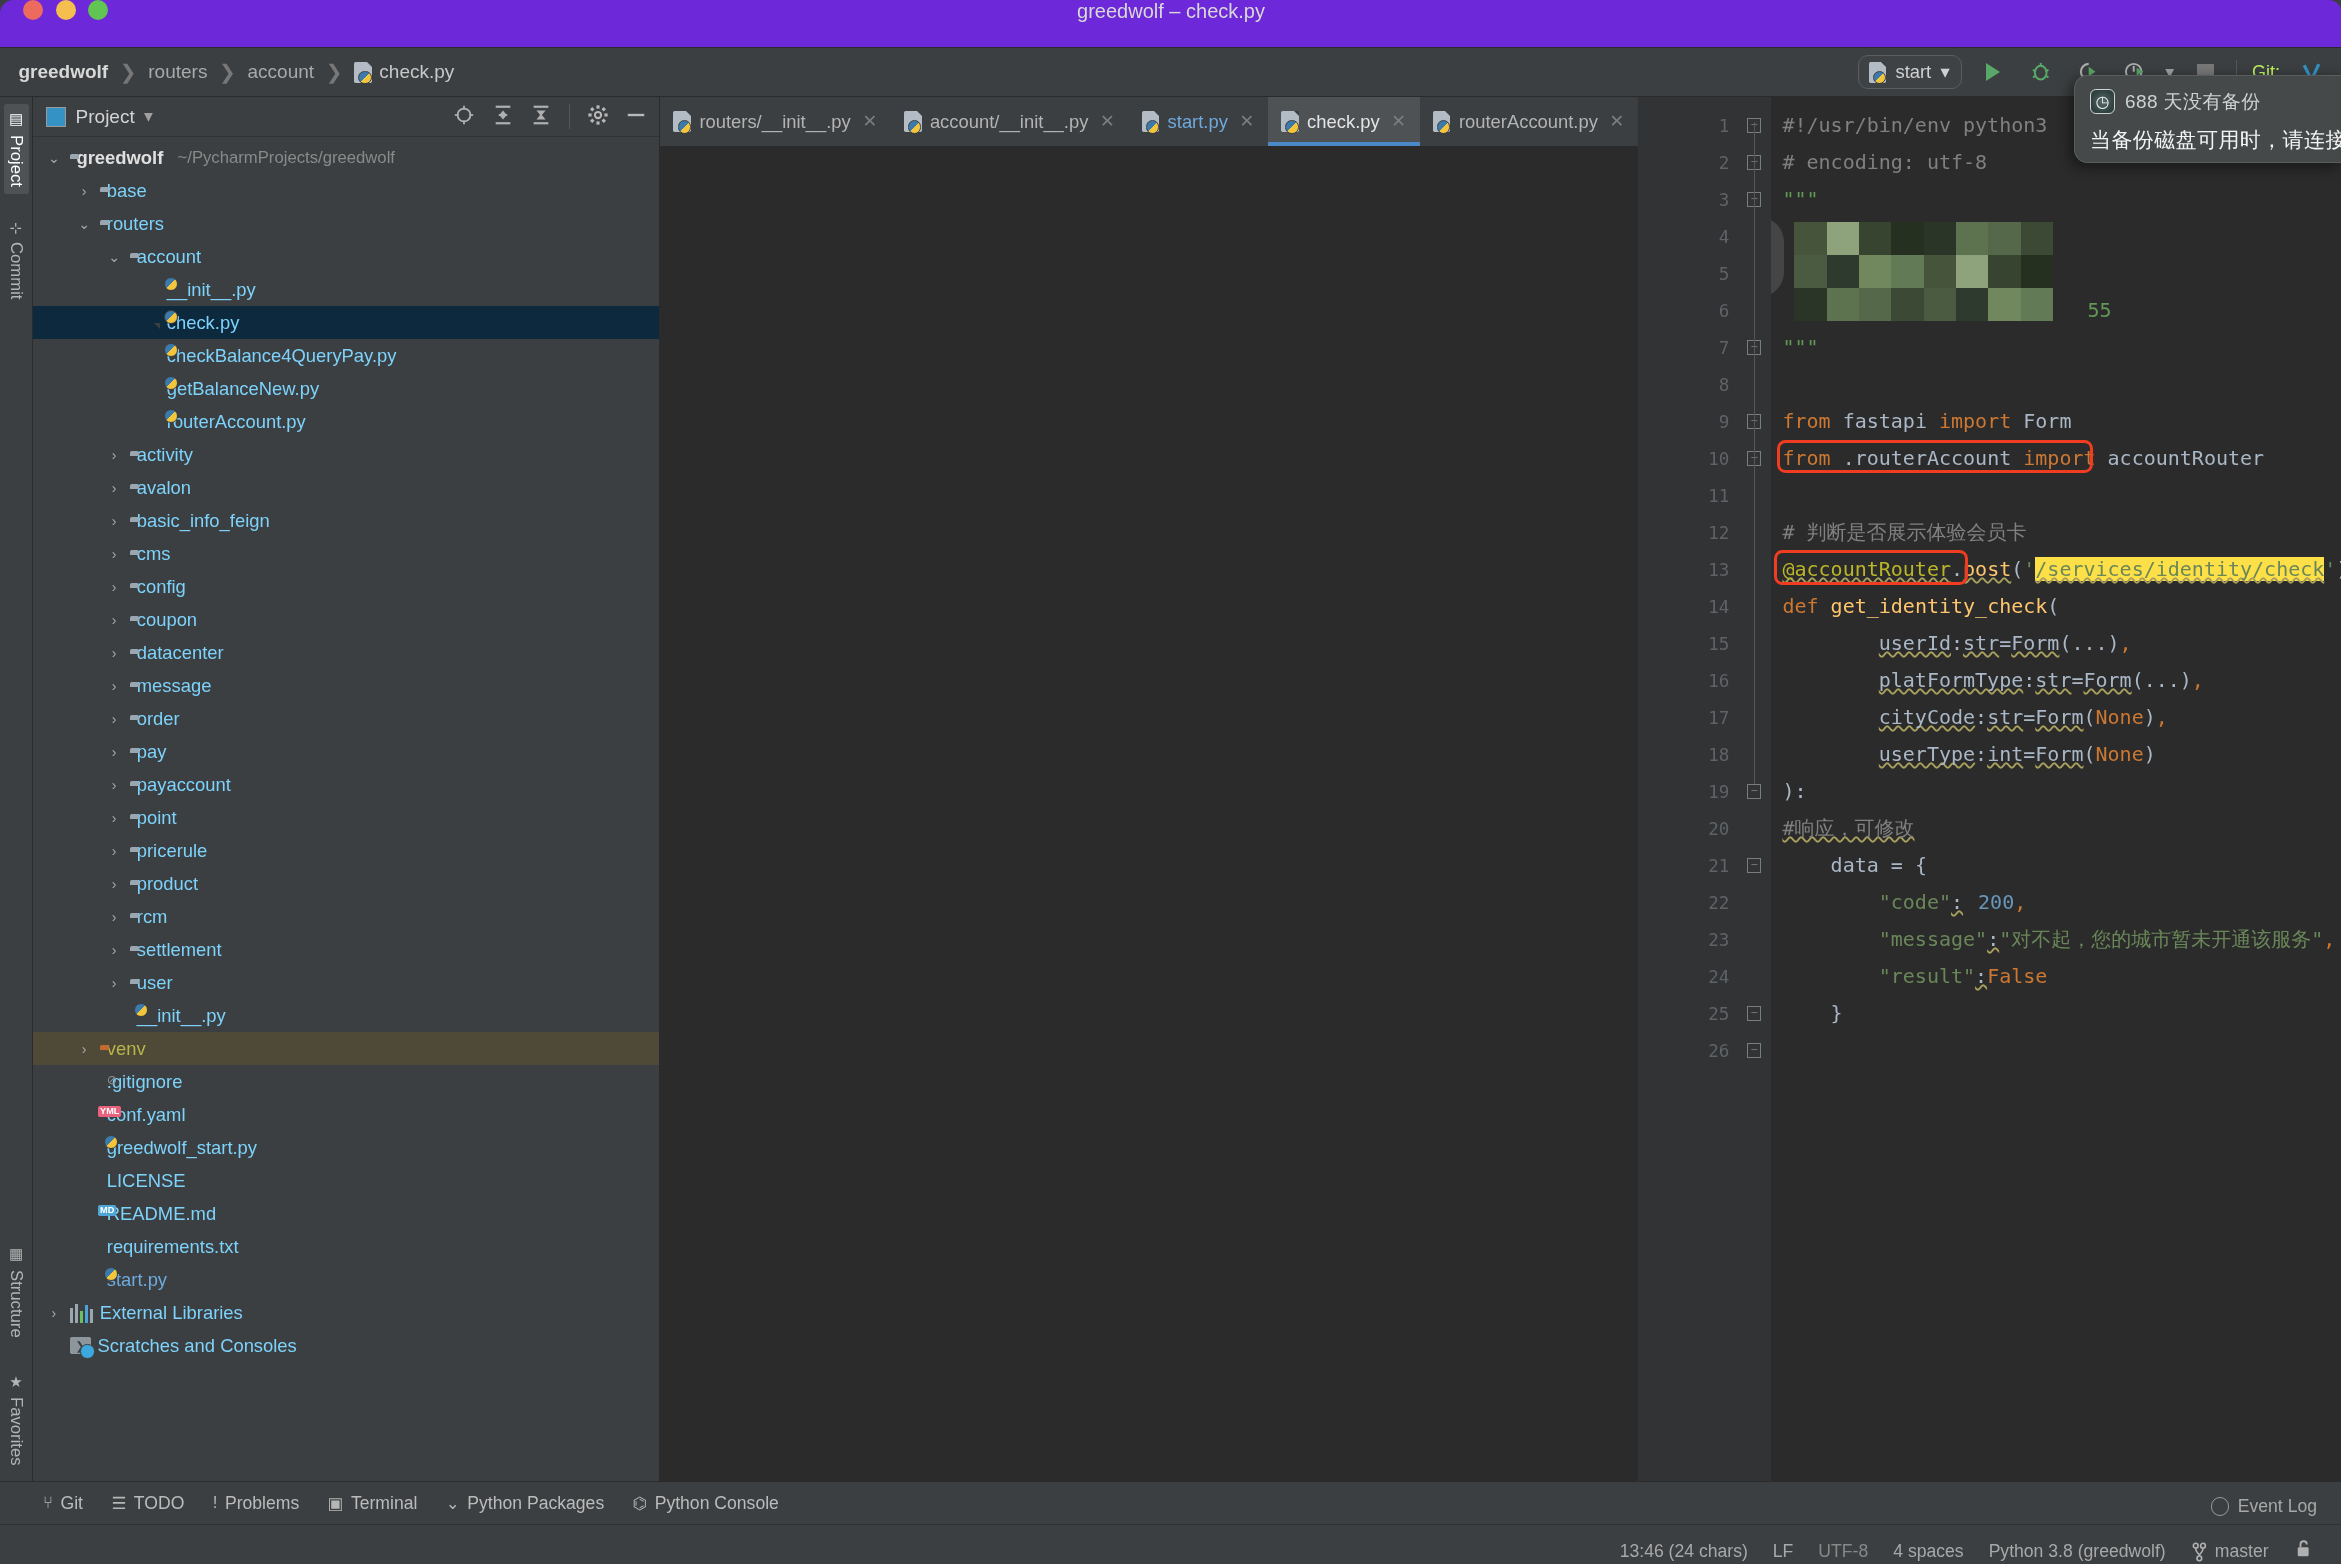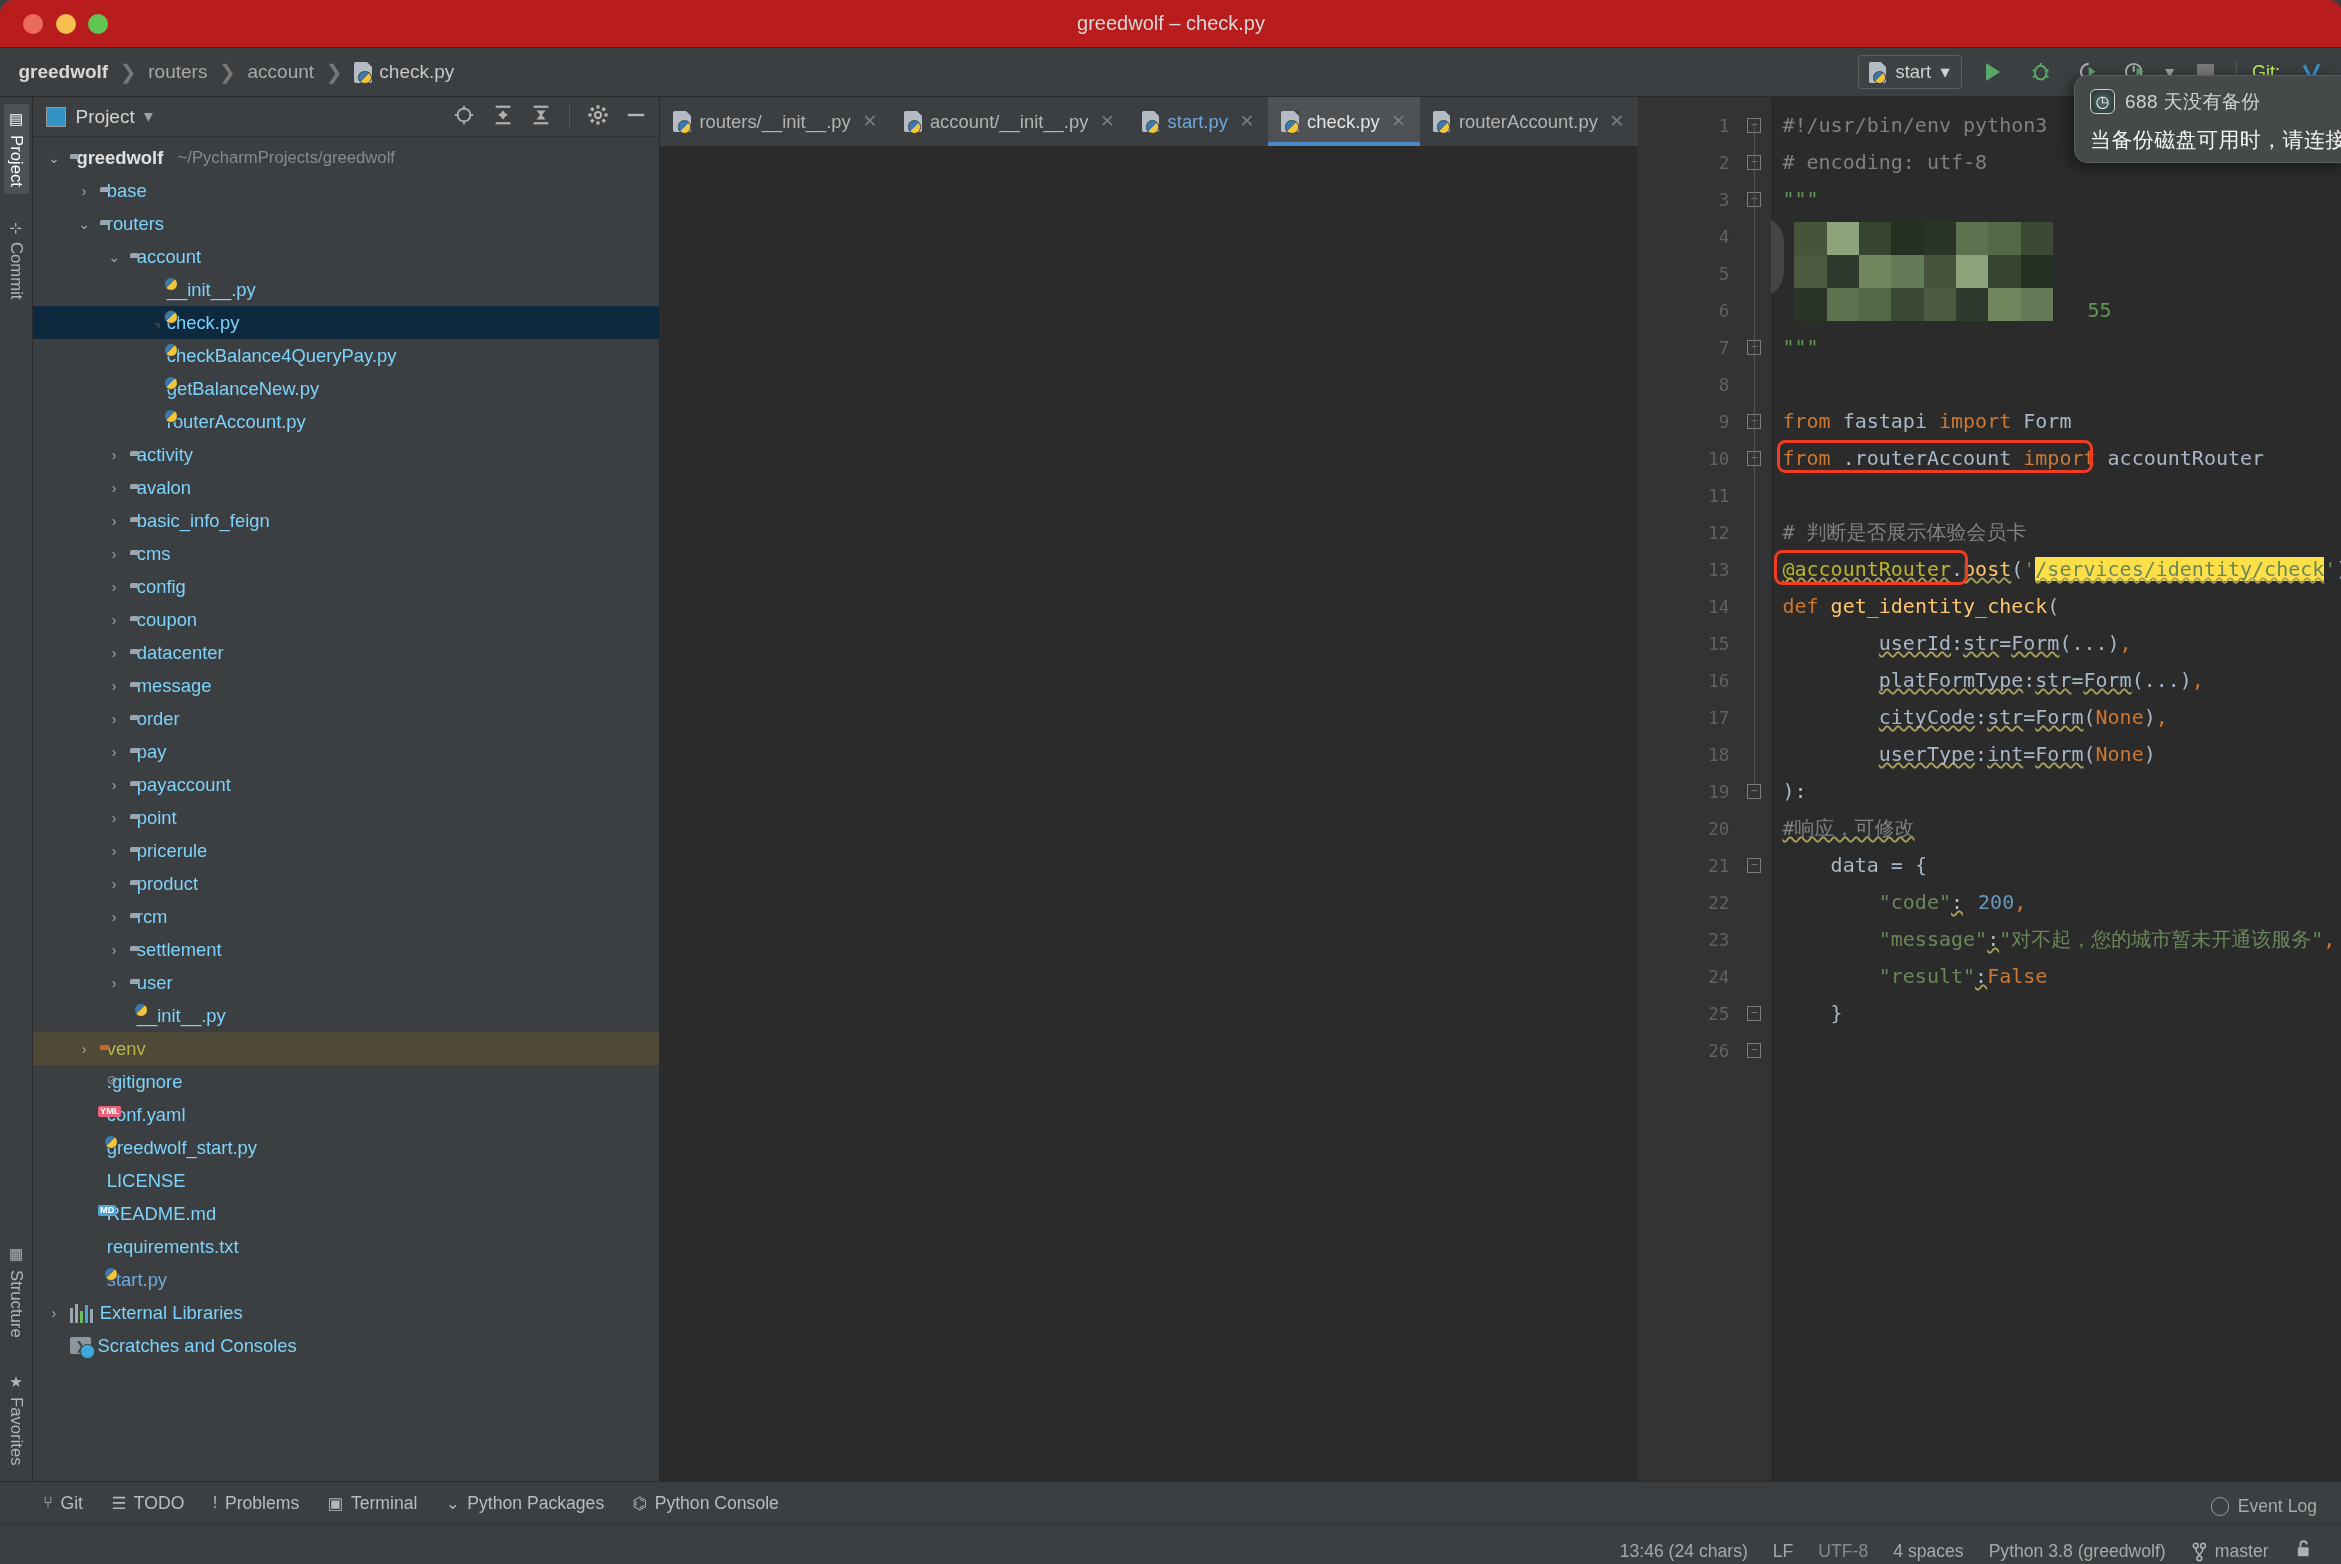--- a/index.html
+++ b/index.html
@@ -7,22 +7,22 @@
   body {
     background:#3c3f41;
     font-family:"Liberation Sans", sans-serif;
     color:#bbbbbb;
     -webkit-font-smoothing:antialiased;
   }
   .app { position:relative; width:2342px; height:1564px; display:flex; flex-direction:column; }
 
   
   .titlebar {
-    height:48px; background:#b91c1c; border-bottom:0.8px solid #2b2b2b;
-    display:flex; align-items:center; position:relative; flex:0 0 48px;
+    height:48px; background:#6d28d9; border-bottom:0.8px solid #2b2b2b;
+    display:flex; align-items:flex-start; position:relative; flex:0 0 48px;
     border-top-left-radius:13.4px; border-top-right-radius:13.4px;
   }
   .traffic { display:flex; gap:12.5px; padding-left:23.4px; }
   .dot { width:20px; height:20px; border-radius:50%; }
   .dot.red{background:#ed6a5f;} .dot.amber{background:#f4bf4e;} .dot.green{background:#61c554;}
   .win-title {
     position:absolute; left:0; right:0; text-align:center;
     font-size:20px; color:#d8d8d8; pointer-events:none;
   }
 
@@ -32,21 +32,21 @@
     border-bottom:0.8px solid #2b2b2b; flex:0 0 49px; padding-left:18.4px; position:relative;
   }
   .crumbs { display:flex; align-items:center; font-size:19px; gap:1.7px; }
   .crumbs .proj { color:#d8d8d8; font-weight:bold; }
   .crumbs .seg { color:#a9a9a9; }
   .crumbs .sep { color:#777; margin:0 10px; font-size:20px; }
   .crumb-file { display:flex; align-items:center; gap:7.5px; color:#c8c8c8; }
 
   .tool-right { margin-left:auto; display:flex; align-items:center; gap:15px; padding-right:15px; }
   .runcfg {
-    display:flex; align-items:center; gap:9.2px; border:0.8px solid #5a5d5e; border-radius:3px;
+    display:flex; align-items:center; gap:9.2px; border:0.8px solid #5a5d5e; border-radius:10px;
     padding:5px 11.7px 5px 9.2px; font-size:18.4px; color:#d0d0d0; background:#3f4244;text-align:center;
   }
   .tri-green { width:0;height:0;border-left:14.2px solid #59a869;border-top:9.2px solid transparent;border-bottom:9.2px solid transparent; }
   .icon-btn { width:32px;height:32px; display:flex;align-items:center;justify-content:center; }
   .sep-v { width:0.8px; height:25px; background:#545759; }
   .git-label { font-size:18px; color:#bef264; }
 
   
   .notif {
     position:absolute; right:0; top:27px; width:268px; height:88px;

